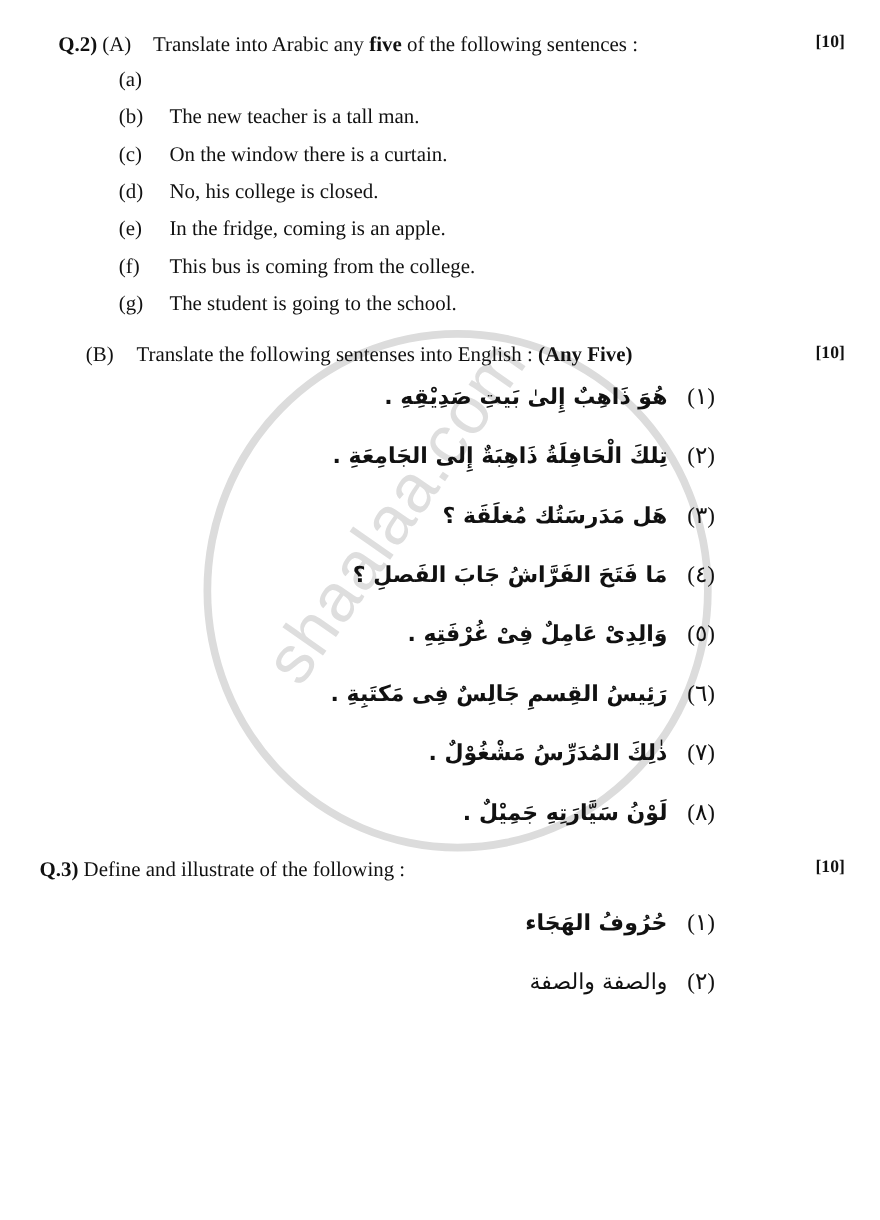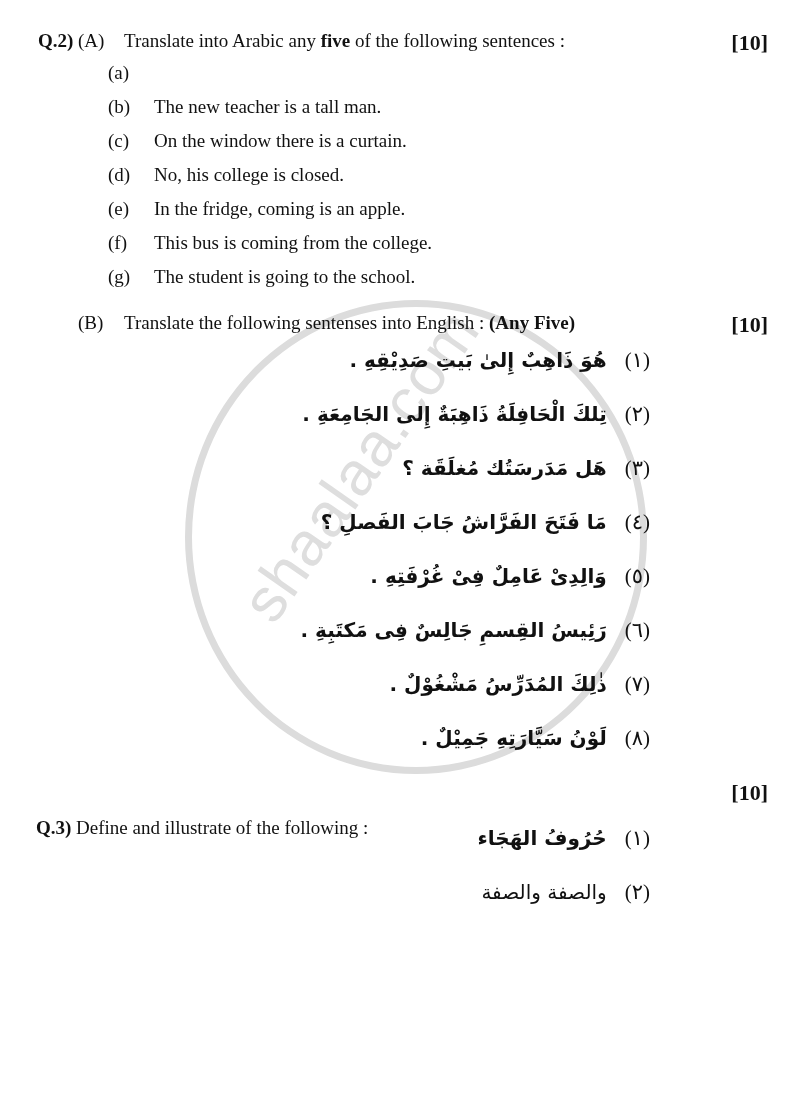--- a/index.html
+++ b/index.html
@@ -75,21 +75,21 @@
     width: 46px;
   }
   .q-text {
     font-size: 19px;
   }
   .q-text b { font-weight: bold; }
   .marks {
     position: absolute;
     right: 32px;
     font-weight: bold;
-    font-size: 22px;
+    font-size: 16px;
     margin-left: 20px;
   }
 
   
   .sub-item {
     position: absolute;
     display: flex;
     align-items: baseline;
     white-space: nowrap;
     font-size: 19px;
@@ -133,21 +133,21 @@
 
 <div class="page">
 
   <div class="watermark">
     <div class="wm-circle"></div>
     <div class="wm-text">shaalaa.com</div>
   </div>
 
   <div class="content">
 
-    <div class="qline" style="left:38px; top:30px;">
+    <div class="qline" style="left:53px; top:30px;">
       <span class="q-num">Q.2)</span>
       <span class="q-part">(A)</span>
       <span class="q-text"><span>Translate into Arabic any </span><b>five</b><span> of the following sentences :</span></span>
     </div>
     <div class="marks" style="top:30px;">[10]</div>
 
     <div class="sub-item" style="left:108px; top:62px;">
       <span class="sub-label">(a)</span>
     </div>
     <div class="sub-item" style="left:108px; top:96px;">
@@ -207,21 +207,21 @@
     </div>
     <div class="ar-row" style="top:672px;">
       <span class="ar-num">(٧)</span>
       <span class="ar-text">ذٰلِكَ المُدَرِّسُ مَشْغُوْلٌ .</span>
     </div>
     <div class="ar-row" style="top:726px;">
       <span class="ar-num">(٨)</span>
       <span class="ar-text">لَوْنُ سَيَّارَتِهِ جَمِيْلٌ .</span>
     </div>
 
-    <div class="qline" style="left:36px; top:817px;justify-content:flex-end;">
+    <div class="qline" style="left:36px; top:780px;justify-content:flex-end;">
       <span class="q-num">Q.3)</span>
       <span class="q-text">Define and illustrate of the following :</span>
     </div>
     <div class="marks" style="top:780px;">[10]</div>
 
     <div class="ar-row" style="top:826px;">
       <span class="ar-num">(١)</span>
       <span class="ar-text">حُرُوفُ الهَجَاء</span>
     </div>
     <div class="ar-row" style="top:880px;">

